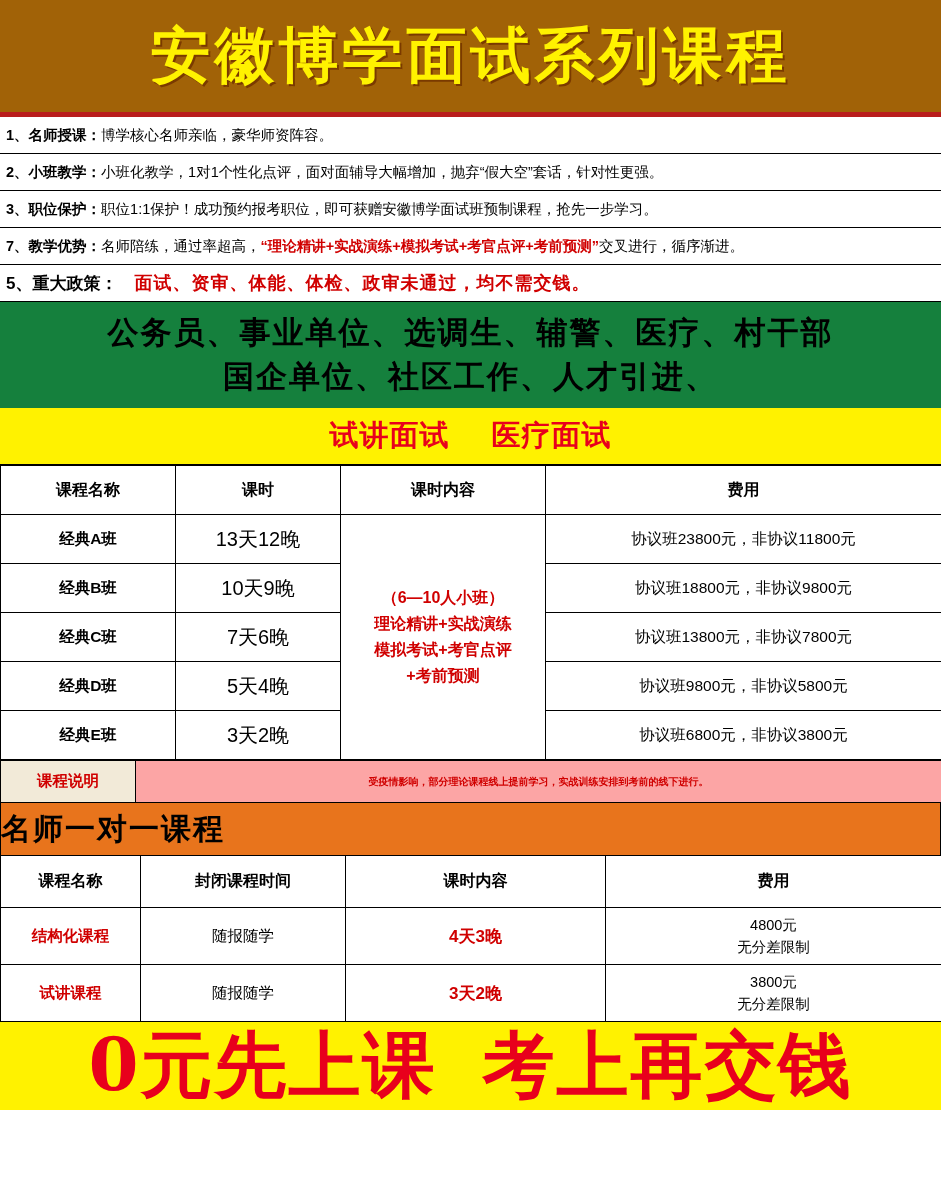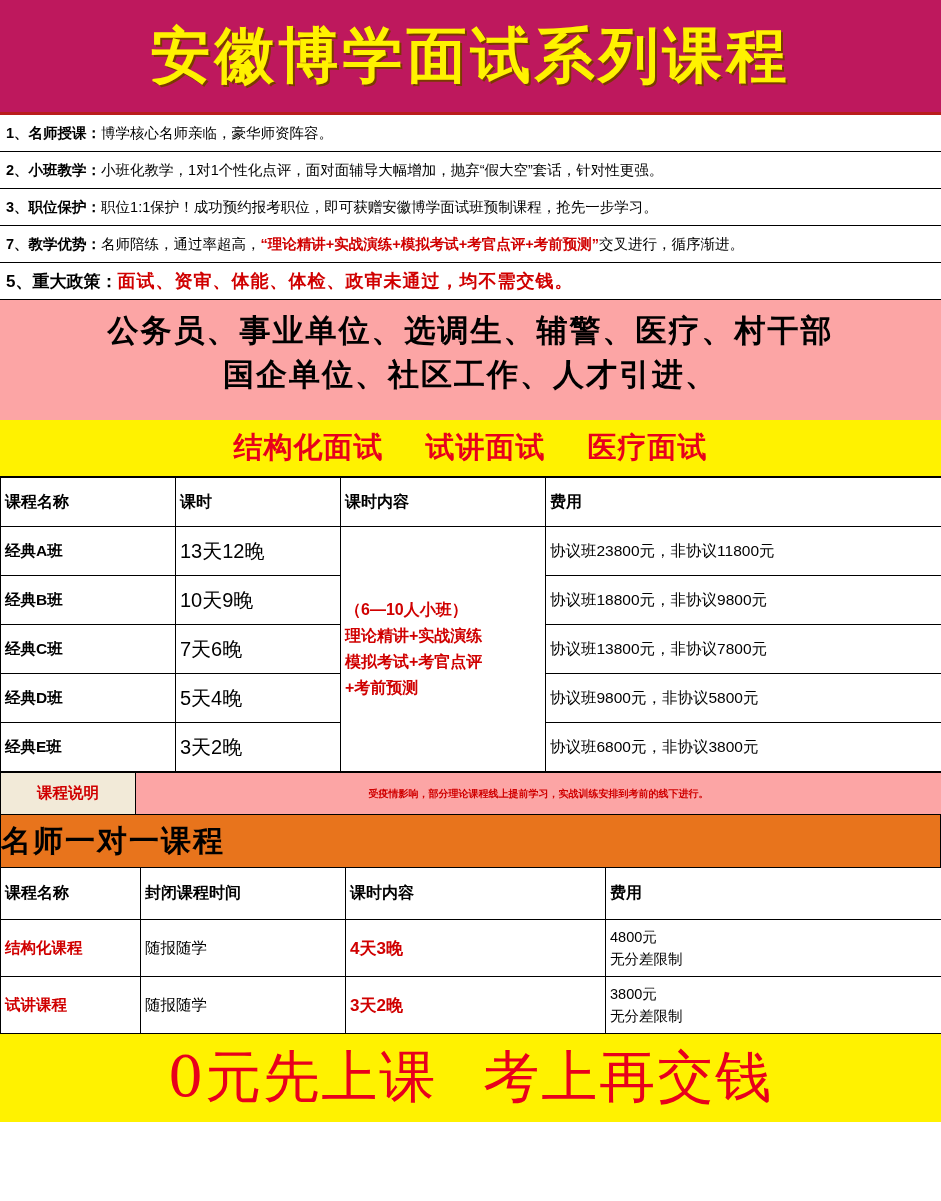--- a/index.html
+++ b/index.html
@@ -14,40 +14,40 @@
     width: 941px;
     height: 1201px;
     position: relative;
     background: #ffffff;
     box-sizing: border-box;
     overflow: hidden;
   }
 
   
   .title-banner {
-    background: #be185d;
+    background: #a16207;
     height: 112px;
     display: flex;
     align-items: center;
     justify-content: center;
     box-sizing: border-box;
   }
   .title-banner .title-text {
     color: #FFF200;
     font-family: "DejaVu Serif", serif;
     font-weight: bold;
     font-size: 60px;
     letter-spacing: 4px;
     text-shadow: 2px 2px 0 #7a3a00;
     white-space: nowrap;
   }
 
   
   .bullets {
-    border-top: 3px solid #b91c1c;
+    border-top: 5px solid #b91c1c;
   }
   .bullet-row {
     display: flex;
     align-items: center;
     border-bottom: 1px solid #000;
     height: 37px;
     padding: 0 6px;
     box-sizing: border-box;
     font-size: 14.5px;
     color: #000;
@@ -57,31 +57,32 @@
   .bullet-row .lead {
     font-weight: bold;
   }
   .bullet-row .normal { font-weight: normal; }
   .bullet-row .red {
     color: #D00000;
     font-weight: bold;
   }
   .bullet-row.policy {
     font-size: 17px;
+    gap: 17px;
   }
   .bullet-row.policy .red {
     font-family: "DejaVu Serif", serif;
     font-size: 18px;
     letter-spacing: 1px;
   }
 
   
   .category-block {
-    background: #fca5a5;
-    padding: 8px 0 24px 0;
+    background: #15803d;
+    padding: 8px 0 10px 0;
     text-align: center;
   }
   .category-block .line {
     font-family: "DejaVu Serif", serif;
     font-weight: bold;
     font-size: 31px;
     color: #000;
     letter-spacing: 2px;
     line-height: 44px;
     white-space: nowrap;
@@ -107,21 +108,21 @@
   }
 
   
   table.grid {
     border-collapse: collapse;
     width: 941px;
     table-layout: fixed;
   }
   table.grid td, table.grid th {
     border: 1px solid #000;
-    text-align: left;
+    text-align: center;
     vertical-align: middle;
     font-size: 15.5px;
     color: #000;
     padding: 6px 4px;
     box-sizing: border-box;
   }
   table.grid th {
     font-weight: bold;
     font-size: 16px;
     height: 40px;
@@ -203,22 +204,22 @@
     background: #FFF200;
     height: 88px;
     display: flex;
     align-items: center;
     justify-content: center;
     gap: 46px;
   }
   .footer-banner .f-txt {
     color: #E8001C;
     font-family: "DejaVu Serif", serif;
-    font-weight: normal;
-    font-size: 56px;
+    font-weight: bold;
+    font-size: 72px;
     letter-spacing: 2px;
     white-space: nowrap;
   }
 </style>
 </head>
 <body>
 
 <div class="page">
 
   <div class="title-banner">
@@ -249,21 +250,20 @@
       <span class="red">面试、资审、体能、体检、政审未通过，均不需交钱。</span>
     </div>
   </div>
 
   <div class="category-block">
     <div class="line">公务员、事业单位、选调生、辅警、医疗、村干部</div>
     <div class="line">国企单位、社区工作、人才引进、</div>
   </div>
 
   <div class="types-strip">
-    <div class="type">结构化面试</div>
     <div class="type">试讲面试</div>
     <div class="type">医疗面试</div>
   </div>
 
   <table class="grid course-table">
     <colgroup>
       <col style="width:175px">
       <col style="width:165px">
       <col style="width:205px">
       <col style="width:396px">

